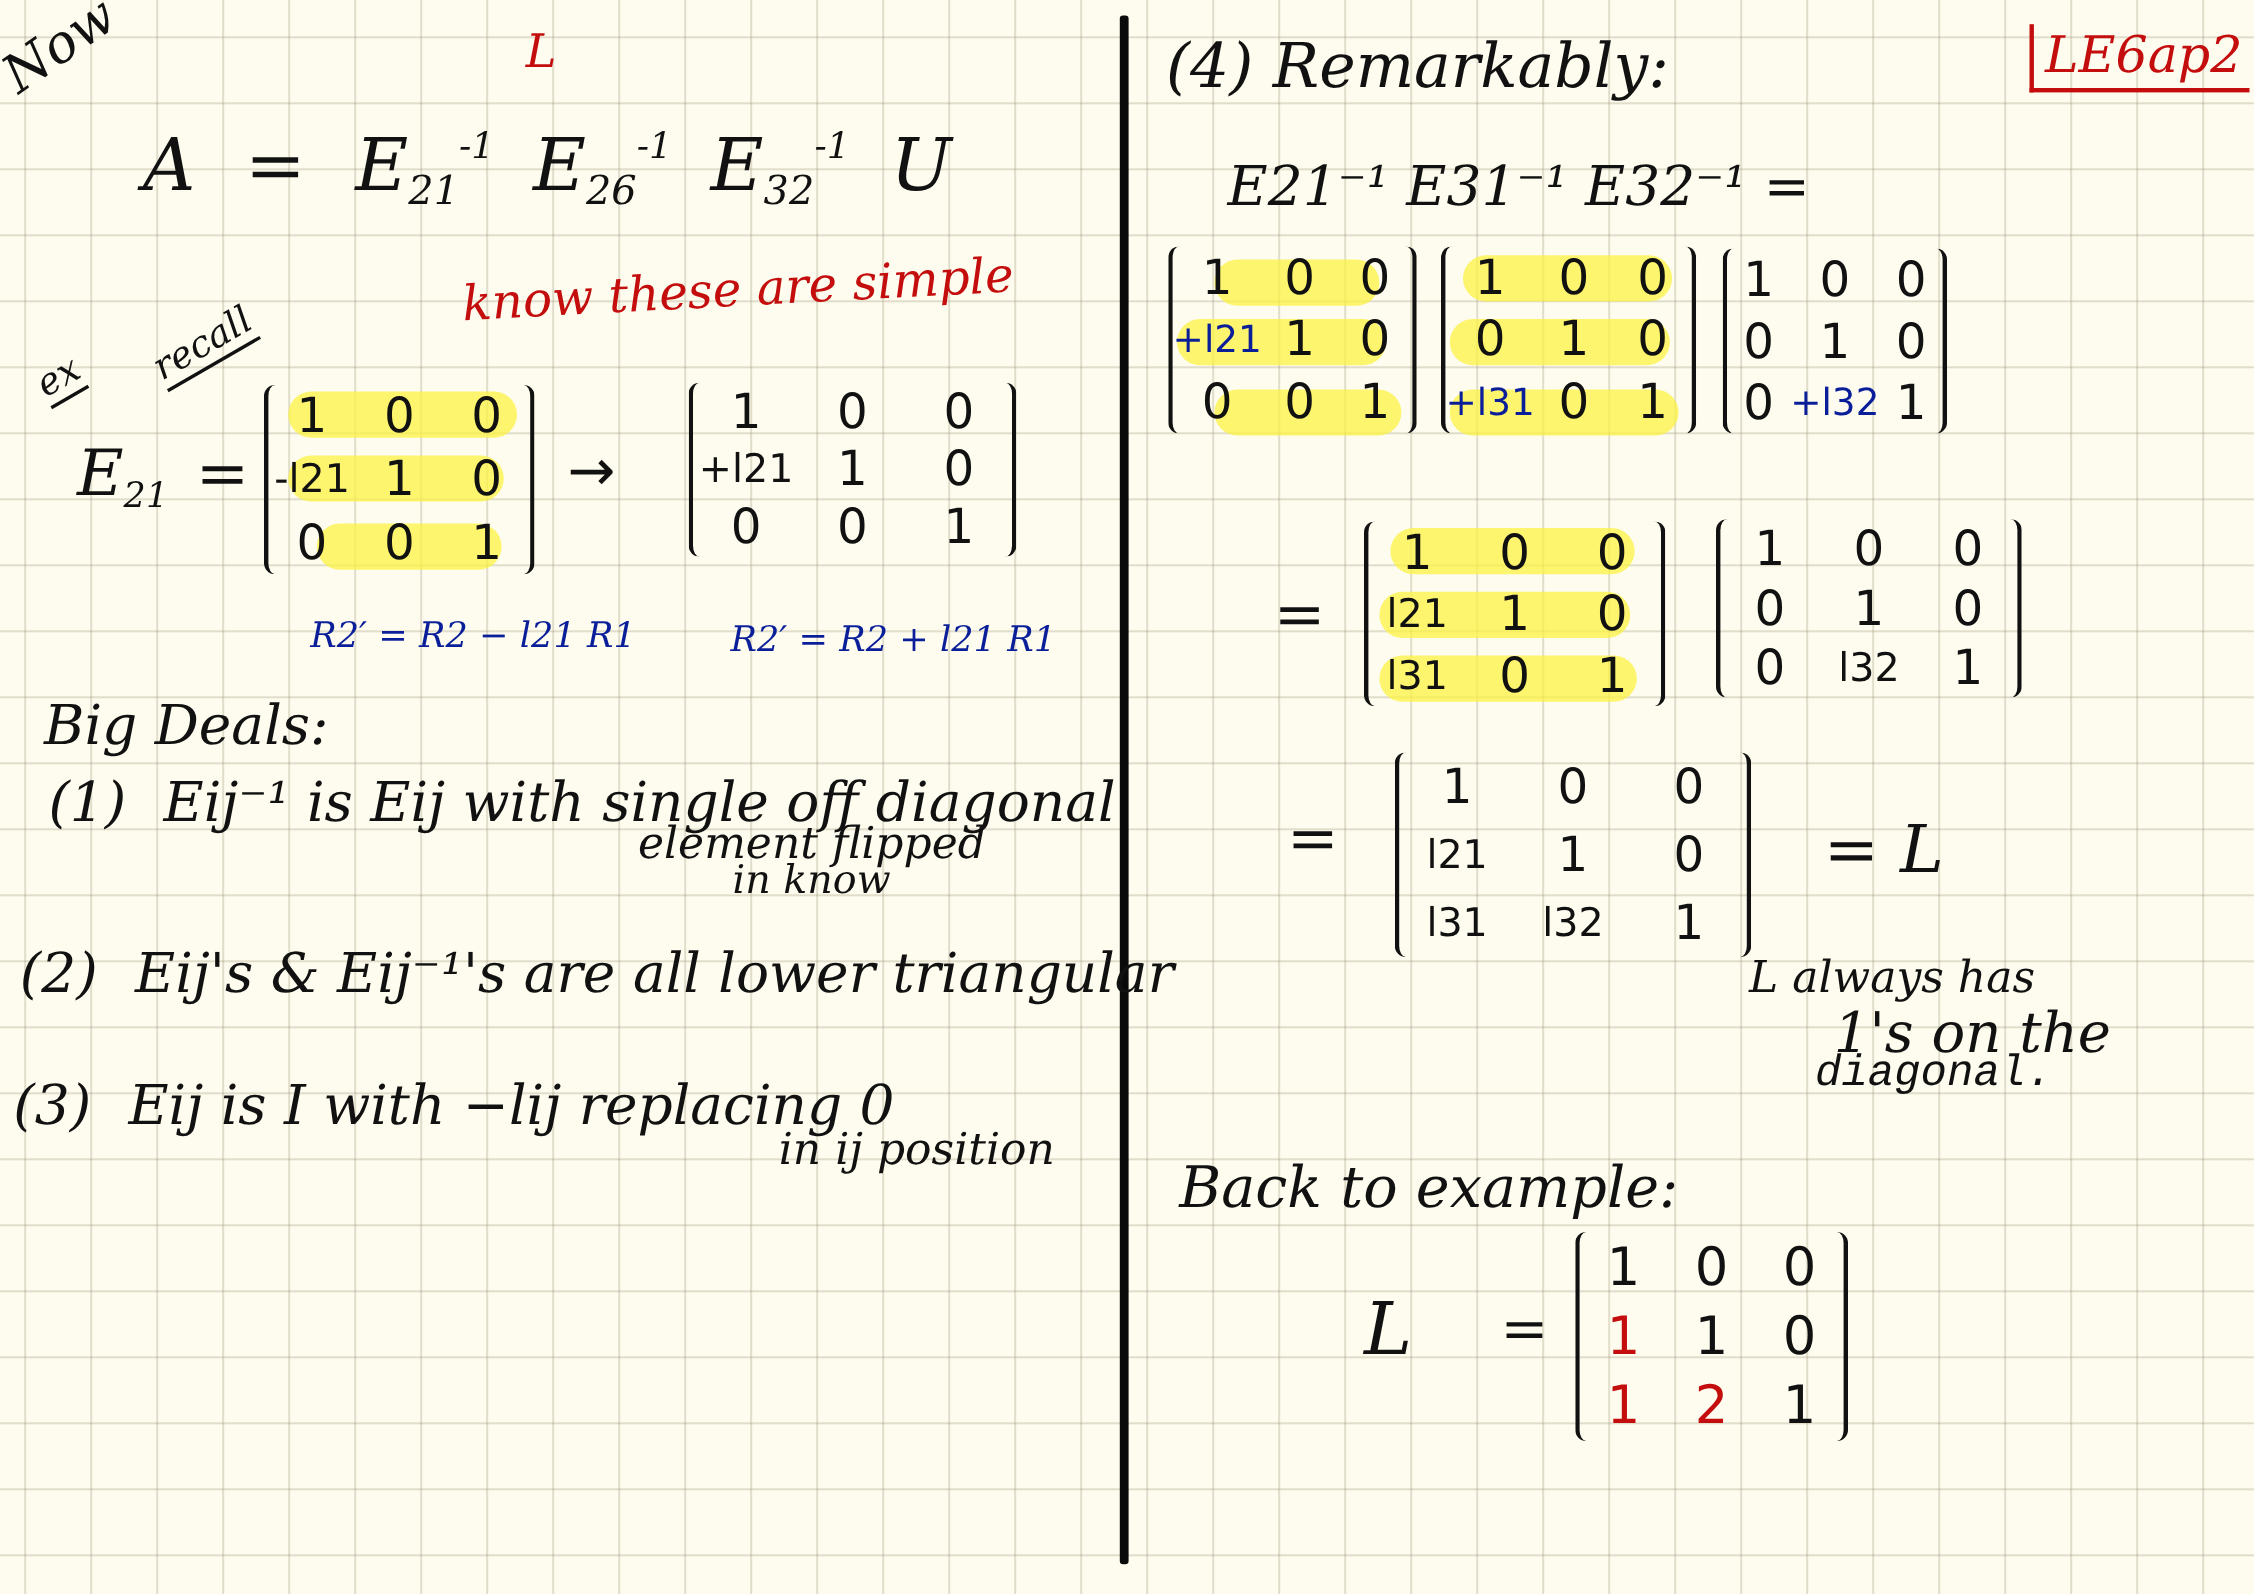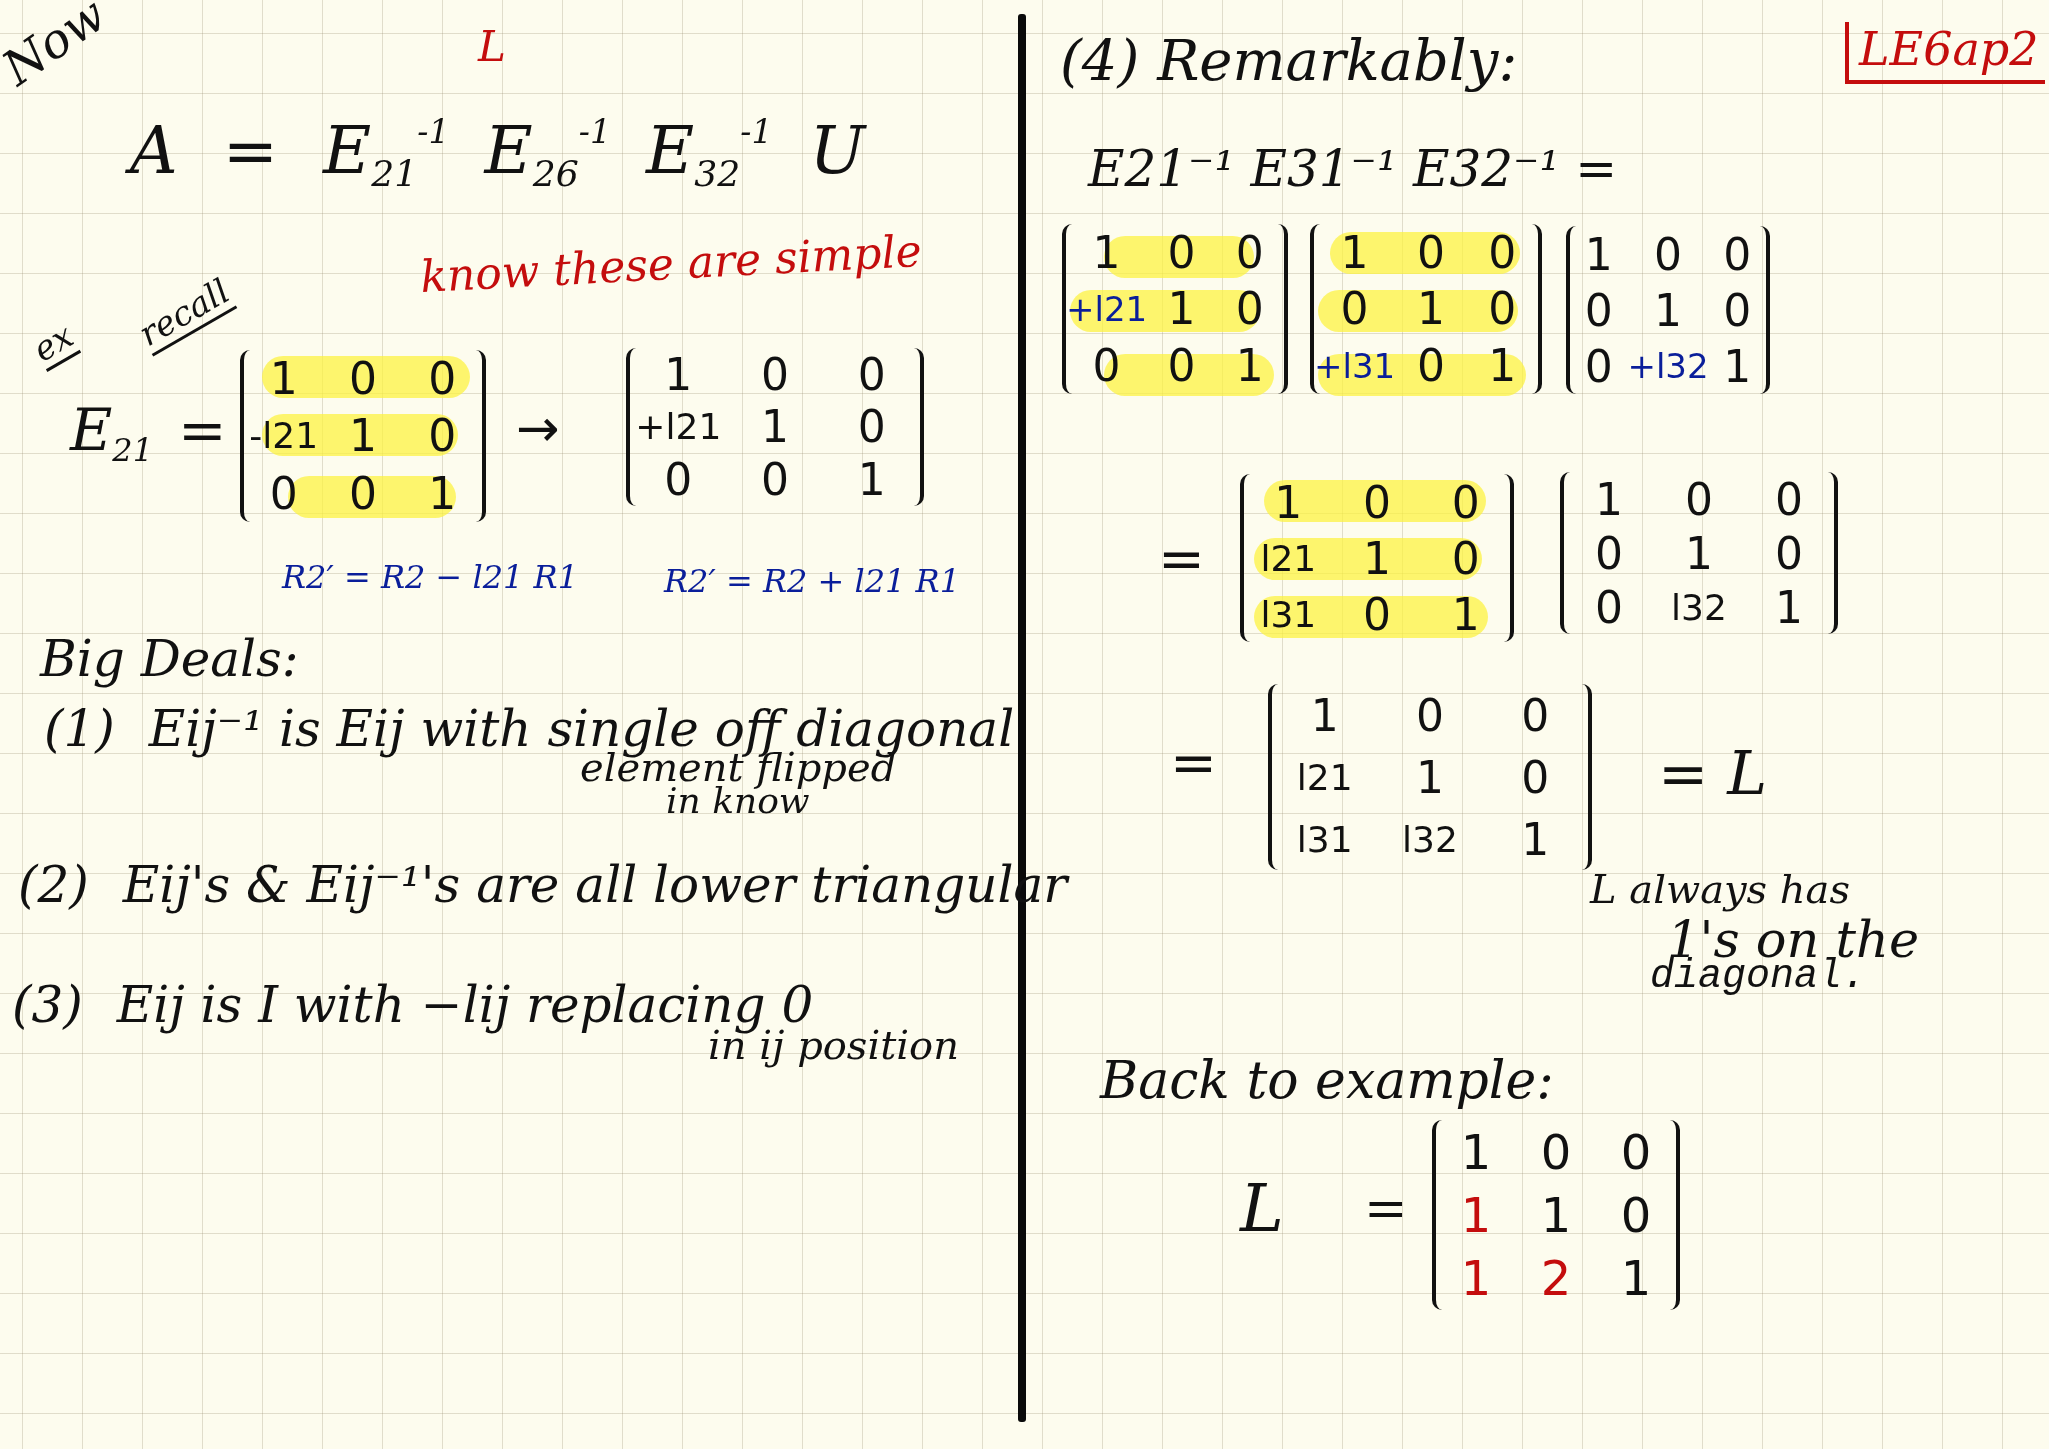--- a/index.html
+++ b/index.html
@@ -120,21 +120,21 @@
   <span style="margin-left:18px;">Eij's &amp; Eij⁻¹'s are all lower triangular</span>
 </div>
 
 <div class="abs hw" style="left:12px;top:976px;font-size:50px;">
   <span>(3)</span>
   <span style="margin-left:18px;">Eij is I with −lij replacing 0</span>
 </div>
 <div class="abs hw" style="left:708px;top:1022px;font-size:40px;">in ij position</div>
 
 <div class="abs hw" style="left:1060px;top:28px;font-size:56px;text-align:right;">(4) Remarkably:</div>
-<div class="abs hw" style="left:1088px;top:140px;font-size:50px;">E21⁻¹ E31⁻¹ E32⁻¹ =</div>
+<div class="abs hw" style="left:1116px;top:140px;font-size:50px;">E21⁻¹ E31⁻¹ E32⁻¹ =</div>
 <svg width="0" height="0" style="left:0;top:0">
   <path d="M1438 155 C1520 148 1580 146 1630 150" fill="none" stroke="#c40d0d" stroke-width="3"></path>
 </svg>
 
 <div class="row-hl" style="left:1104px;top:236px;width:150px;"></div>
 <div class="row-hl" style="left:1070px;top:290px;width:190px;"></div>
 <div class="row-hl" style="left:1104px;top:354px;width:170px;"></div>
 <div class="mat" style="left:1062px;top:224px;width:218px;height:170px;">
   <div class="mat-grid">
     <span>1</span>
@@ -234,21 +234,21 @@
 </svg>
 <div class="abs hw" style="left:1658px;top:738px;font-size:60px;">= L</div>
 
 <svg width="0" height="0" style="left:0;top:0">
   <path d="M1572 890 L1540 870 M1540 870 L1556 870 M1540 870 L1546 884" fill="none" stroke="#111" stroke-width="3"></path>
 </svg>
 <div class="abs hw" style="left:1590px;top:866px;font-size:40px;">L always has</div>
 <div class="abs hw" style="left:1632px;top:910px;font-size:51px;margin-left:35px;">1's on the</div>
 <div class="abs hw" style="left:1650px;top:954px;font-size:40px;font-family:Liberation Mono, monospace;">diagonal.</div>
 
-<div class="abs hw" style="left:1100px;top:1050px;font-size:52px;">Back to example:</div>
+<div class="abs hw" style="left:1072px;top:1050px;font-size:52px;">Back to example:</div>
 <div class="abs hw" style="left:1240px;top:1170px;font-size:66px;">L</div>
 <div class="abs hw" style="left:1364px;top:1178px;font-size:52px;">=</div>
 <div class="mat" style="left:1432px;top:1120px;width:240px;height:190px;">
   <div class="mat-grid" style="font-size:48px;">
     <span>1</span>
       <span>0</span>
       <span>0</span>
     <span class="red">1</span>
       <span>1</span>
       <span>0</span>

